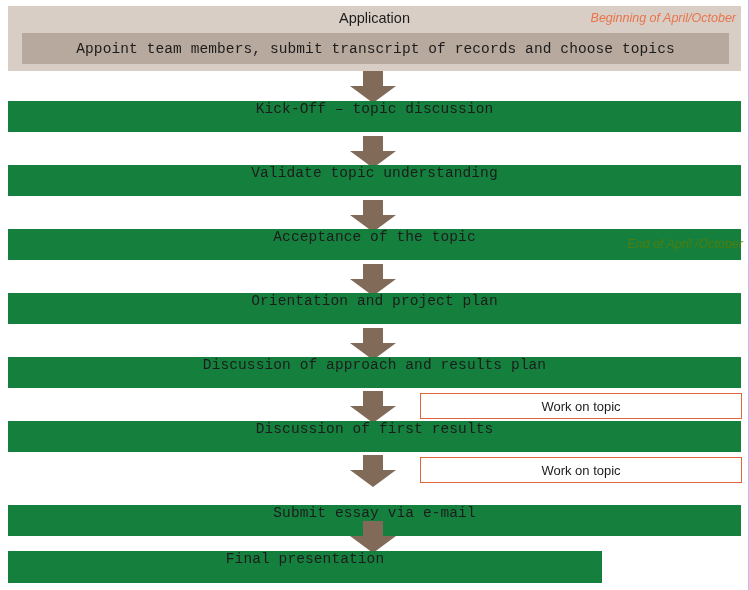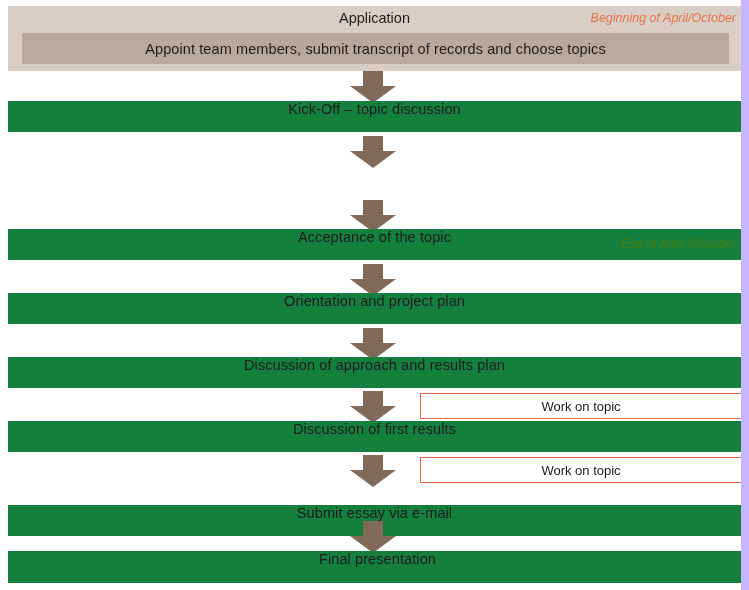--- a/index.html
+++ b/index.html
@@ -10,38 +10,39 @@
   body {
     font-family: "Liberation Sans", sans-serif;
   }
   #page {
     position: relative;
     width: 749px;
     height: 590px;
     background: #ffffff;
     overflow: hidden;
     box-sizing: border-box;
-    border-right: 8px solid #c4b5fd;
+    border-right: 1px solid #c4b5fd;
   }
 
   
   .bar {
     position: absolute;
     background: #15803d;
     display: flex;
     align-items: flex-start;
     justify-content: center;
     box-sizing: border-box;
   }
   .bar-label {
     font-size: 14.5px;
     color: #1c1c1c;
     letter-spacing: 0.1px;
     text-align: center;
     white-space: nowrap;
+    font-family: Liberation Mono, monospace;
   }
 
   
   #app-group {
     position: absolute;
     left: 8px;
     top: 6px;
     width: 733px;
     height: 65px;
     background: #d9cec6;
@@ -152,20 +153,23 @@
 
   <div class="bar" style="left:8px; top:101px; width:733px; height:31px;">
     <span class="bar-label">Kick-Off – topic discussion</span>
   </div>
 
   <div class="arrow" style="top:136px;">
     <div class="shaft"></div>
     <div class="head"></div>
   </div>
 
+  <div class="bar" style="left:8px; top:165px; width:733px; height:31px;">
+    <span class="bar-label">Validate topic understanding</span>
+  </div>
 
   <div class="arrow" style="top:200px;">
     <div class="shaft"></div>
     <div class="head"></div>
   </div>
 
   <div class="bar" style="left:8px; top:229px; width:733px; height:31px;">
     <span class="bar-label">Acceptance of the topic</span>
   </div>
   <div class="note" style="right:5px; top:237px;">End of April /October</div>
@@ -212,17 +216,17 @@
 
   <div class="bar" style="left:8px; top:505px; width:733px; height:31px;">
     <span class="bar-label">Submit essay via e-mail</span>
   </div>
 
   <div class="arrow" style="top:521px;">
     <div class="shaft"></div>
     <div class="head"></div>
   </div>
 
-  <div class="bar" style="left:8px; top:551px; width:739px; height:32px;">
+  <div class="bar" style="left:8px; top:551px; width:594px; height:32px;">
     <span class="bar-label">Final presentation</span>
   </div>
 
 </div>
 
 </body></html>

